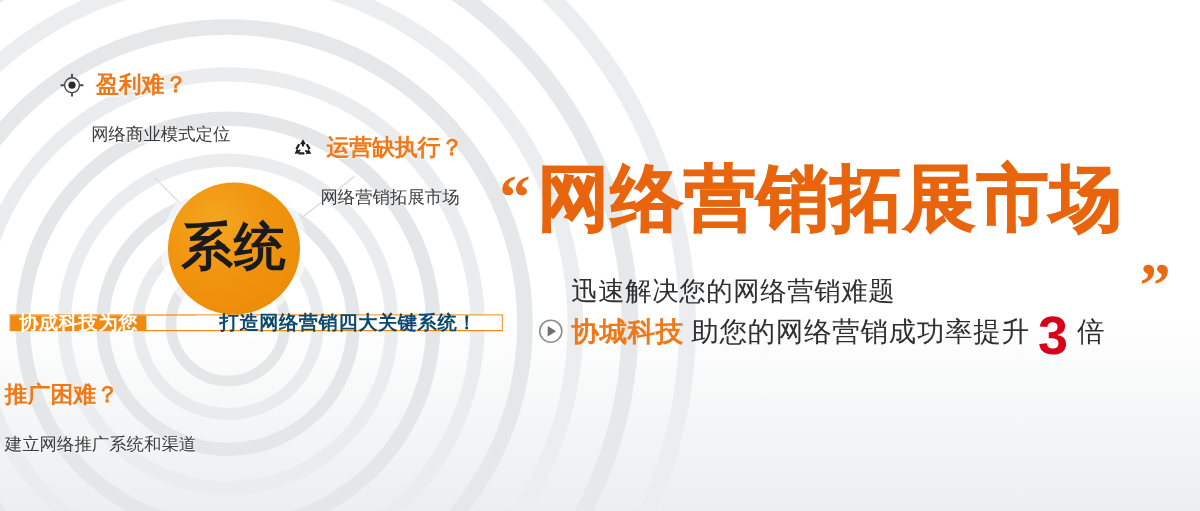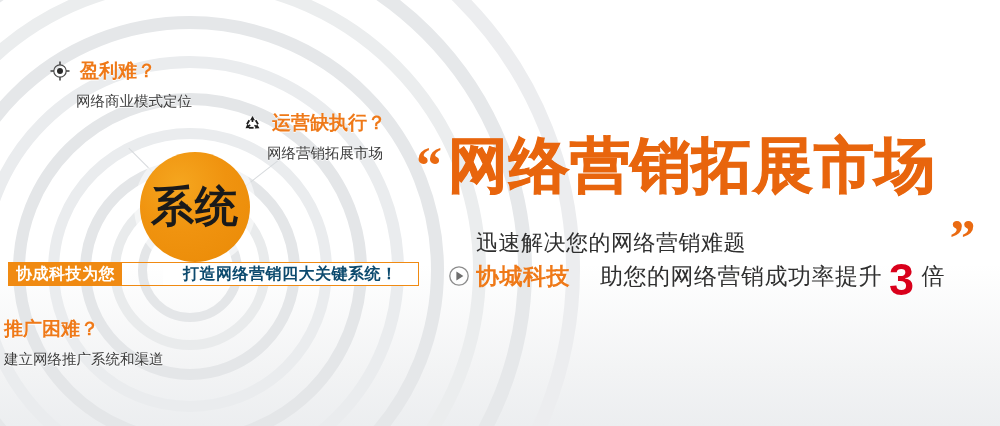--- a/index.html
+++ b/index.html
@@ -48,37 +48,37 @@
   .connector{position:absolute;background:#d7dadd;height:1px;transform-origin:0 0;}
 
   
   .feature{position:absolute;}
   .feature .ftitle{
     display:flex;align-items:center;gap:10px;
     color:#ef7918;font-size:19px;font-weight:bold;white-space:nowrap;
     text-shadow:0 1px 0 rgba(255,255,255,0.9);
   }
   .feature .fdesc{
-    color:#3c3c3c;font-size:14.5px;white-space:nowrap;margin-top:8px;
+    color:#3c3c3c;font-size:14.5px;white-space:nowrap;margin-top:19px;
     text-shadow:0 1px 0 rgba(255,255,255,0.9);
   }
   .f1{left:76px;top:58px;}
   .f1 .fdesc{margin-left:0px;}
   .f2{left:243px;top:110px;}
   .f2 .fdesc{margin-left:24px;}
   .f3{left:4px;top:316px;}
   .f4{left:251px;top:314px;}
   .f4 .fdesc{margin-left:22px;}
 
   .ico{display:inline-block;flex:0 0 auto;line-height:0;}
   .ico.offset{margin-left:-26px;}
 
   
   .slogan{
-    position:absolute;left:8px;top:262px;height:24px;display:flex;align-items:stretch;
+    position:absolute;left:8px;top:262px;height:14px;display:flex;align-items:stretch;
     border:1px solid #f08a12;box-sizing:border-box;
   }
   .slogan .sl-left{
     background:#f08a12;color:#ffffff;font-size:16px;font-weight:bold;
     padding:0 7px;display:flex;align-items:center;letter-spacing:0.5px;
   }
   .slogan .sl-right{
     background:#ffffff;color:#0c4a6e;font-size:16px;font-weight:bold;
     padding:0 20px;display:flex;align-items:center;letter-spacing:0.5px;margin-left:41px;
   }
@@ -100,21 +100,21 @@
   .sub1{
     position:absolute;left:476px;top:228px;
     color:#2f2f2f;font-size:22px;white-space:nowrap;letter-spacing:0.5px;
   }
   .sub2{
     position:absolute;left:448px;top:258px;
     display:flex;align-items:center;gap:6px;white-space:nowrap;
     font-size:23px;letter-spacing:0.5px;
   }
   .sub2 .brand{color:#ef7918;font-weight:bold;}
-  .sub2 .rest{color:#2f2f2f;margin-left:24px;}
+  .sub2 .rest{color:#2f2f2f;}
   .sub2 .big3{
     color:#d9001b;font-size:45px;font-weight:bold;line-height:0.8;
     margin:0 1px;position:relative;top:4px;
   }
   .sub2 .bei{color:#2f2f2f;font-size:23px;}
 </style>
 </head>
 <body>
 
 <div id="banner">

